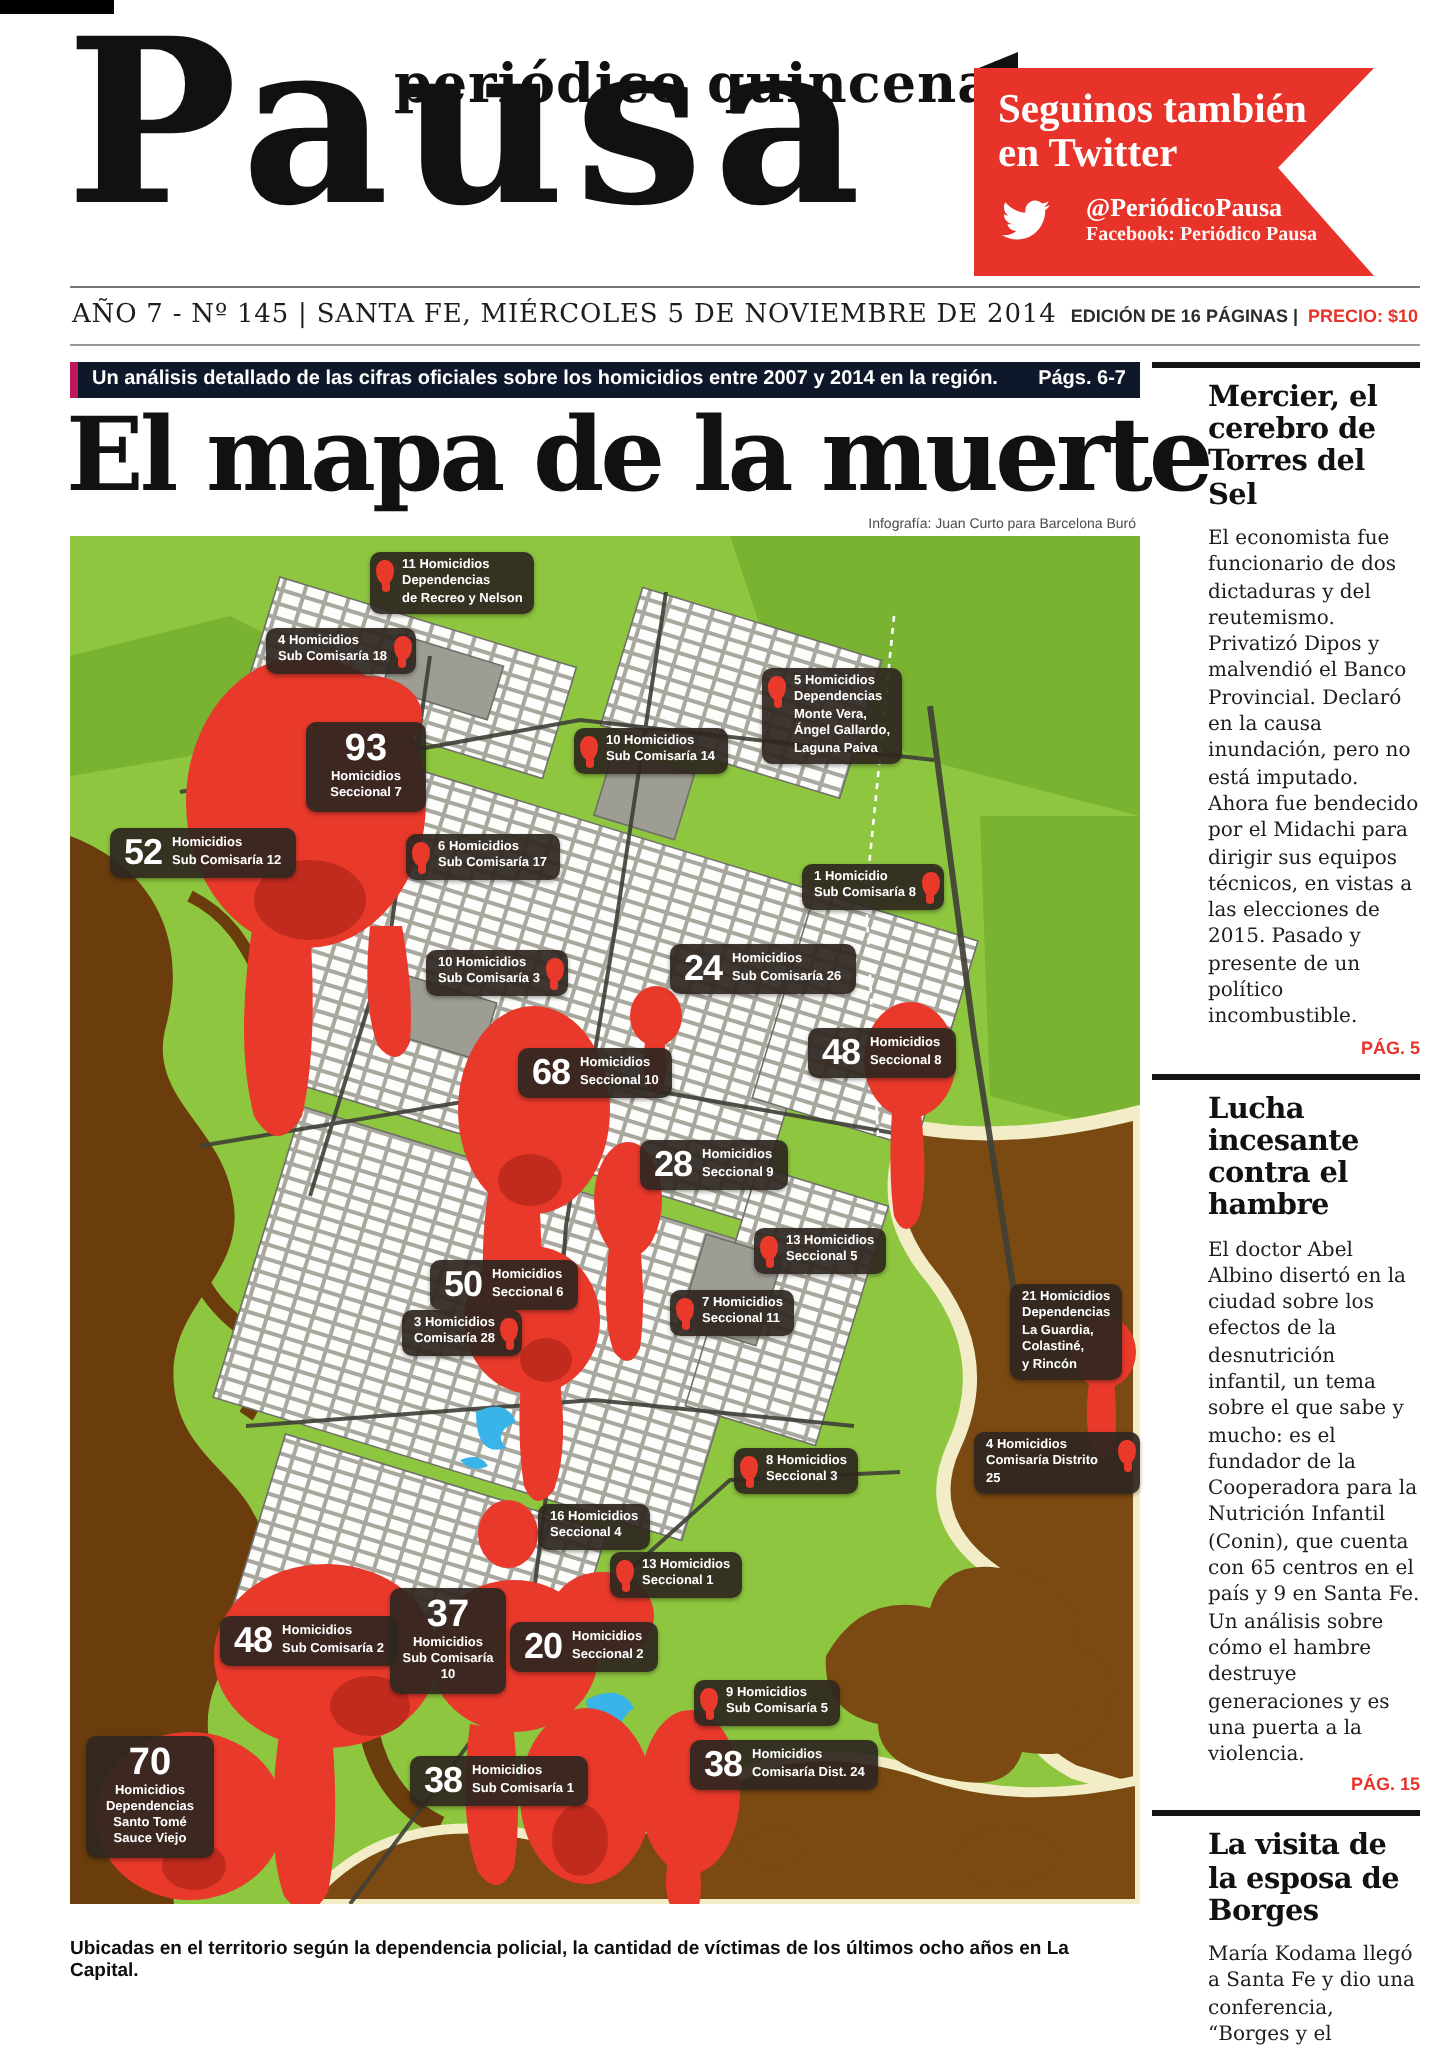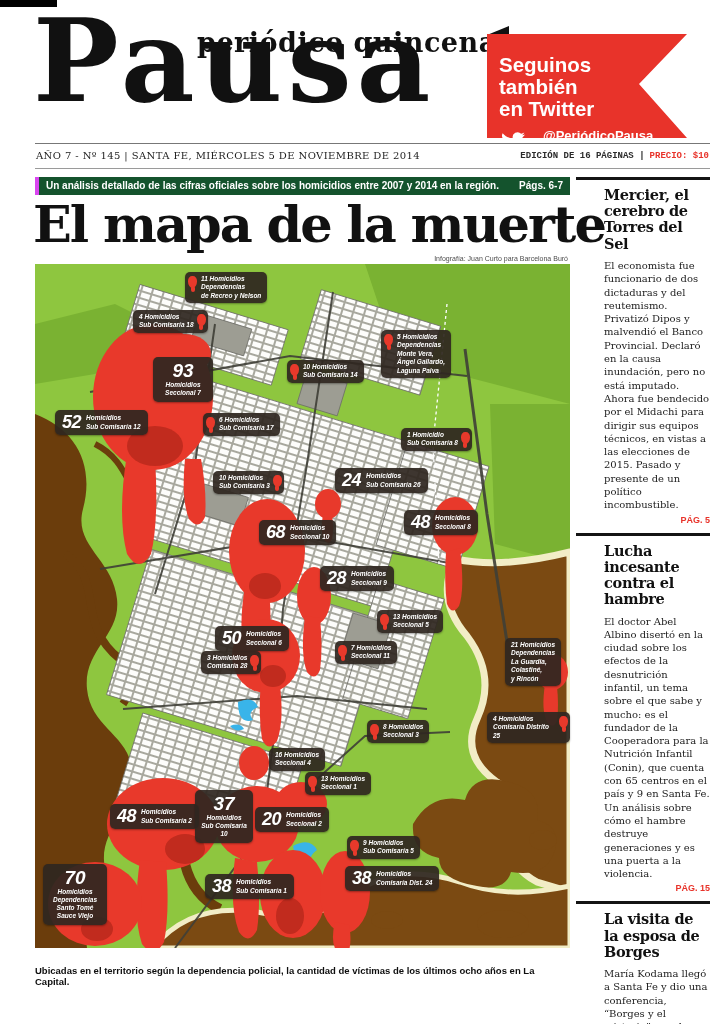--- a/index.html
+++ b/index.html
@@ -6,46 +6,46 @@
   .page{width:724px;height:1024px;background:#fff;position:relative;overflow:hidden;
         font-family:"DejaVu Serif",serif;color:#111;border-right:1px solid #cfcfcf;border-bottom:1px solid #cfcfcf;}
   .corner-mark{position:absolute;left:0;top:0;width:57px;height:7px;background:#000;}
   .inner{padding:0 14px 0 35px;}
 
   
   .masthead{position:relative;height:143px;}
   .tagline{position:absolute;left:162px;top:27px;font-size:27px;font-weight:bold;letter-spacing:.5px;}
   .logo{position:absolute;left:-2px;top:4px;font-size:114px;font-weight:bold;letter-spacing:5px;line-height:1;}
   .ribbon{position:absolute;left:452px;top:34px;width:200px;height:104px;background:#e8332a;color:#fff;
-          font-family:Liberation Sans, sans-serif;
-          clip-path:polygon(0 0,100% 0,76% 48%,100% 100%,0 100%);padding:20px 12px;box-sizing:border-box;}
+          font-family:Liberation Serif, serif;
+          clip-path:polygon(0 0,100% 0,76% 48%,100% 100%,0 100%);padding:10px 12px;box-sizing:border-box;}
   .ribbon-fold{position:absolute;left:452px;top:26px;width:0;height:0;
           border-left:22px solid transparent;border-bottom:9px solid #111;}
   .ribbon-line{font-size:20.5px;font-weight:bold;line-height:1.08;}
   .ribbon-social{display:flex;align-items:center;gap:16px;margin-top:8px;}
   .bird{width:28px;height:24px;flex:none;}
   .tw-handle{font-size:13px;font-weight:bold;line-height:1.2;}
   .fb-handle{font-size:10px;font-weight:bold;opacity:.95;}
 
   .dateline{display:flex;justify-content:space-between;align-items:center;
             border-top:1px solid #777;border-bottom:1px solid #9a9a9a;padding:6px 1px 7px;}
-  .dl-left{font-size:10px;letter-spacing:.4px;color:#1d1d1d;}
-  .dl-right{font-family:Liberation Mono, monospace;font-weight:bold;font-size:9px;color:#2b2b2b;}
+  .dl-left{font-size:13px;letter-spacing:.4px;color:#1d1d1d;}
+  .dl-right{font-family:Liberation Sans, sans-serif;font-weight:bold;font-size:9px;color:#2b2b2b;}
   .dl-right .price{color:#e8332a;margin-left:5px;}
 
   
   .main-row{display:flex;gap:6px;margin-top:8px;}
   .lead-col{width:535px;flex:none;}
-  .kicker{display:flex;justify-content:space-between;align-items:center;background:#14532d;color:#fff;
-          border-left:4px solid #d946ef;font-family:"Liberation Sans",sans-serif;font-weight:bold;
+  .kicker{display:flex;justify-content:space-between;align-items:center;background:#0f172a;color:#fff;
+          border-left:4px solid #be185d;font-family:"Liberation Sans",sans-serif;font-weight:bold;
           font-size:10px;padding:3px 7px 4px;box-sizing:border-box;}
   .kicker .pgs{flex:none;margin-left:8px;}
   .headline{font-size:51px;font-weight:bold;letter-spacing:-2px;line-height:1.02;margin:3px 0 0 -2px;white-space:nowrap;}
   .credit{font-family:"Liberation Sans",sans-serif;font-size:7px;color:#4c4c4c;text-align:right;margin:5px 2px 2px 0;}
-  .mapwrap{position:relative;width:535px;height:684px;background:#8ec63f;font-style:italic;}
+  .mapwrap{position:relative;width:535px;height:684px;background:#8ec63f;}
   .mapwrap svg{position:absolute;left:0;top:0;}
   .caption{font-family:"Liberation Sans",sans-serif;font-weight:bold;font-size:9.5px;margin-top:17px;color:#0e0e0e;}
 
   
   .mlabel{position:absolute;background:rgba(47,39,32,.93);color:#fff;border-radius:5px;
           font-family:"Liberation Sans",sans-serif;font-weight:bold;box-shadow:0 1px 2px rgba(0,0,0,.35);}
   .mtxt{white-space:pre-line;}
   .m-small{padding:3px 6px;font-size:6.5px;line-height:1.3;}
   .drop-l{padding-left:16px;}  .drop-r{padding-right:14px;}
   .drop{position:absolute;width:9px;height:12px;background:#e8392b;

